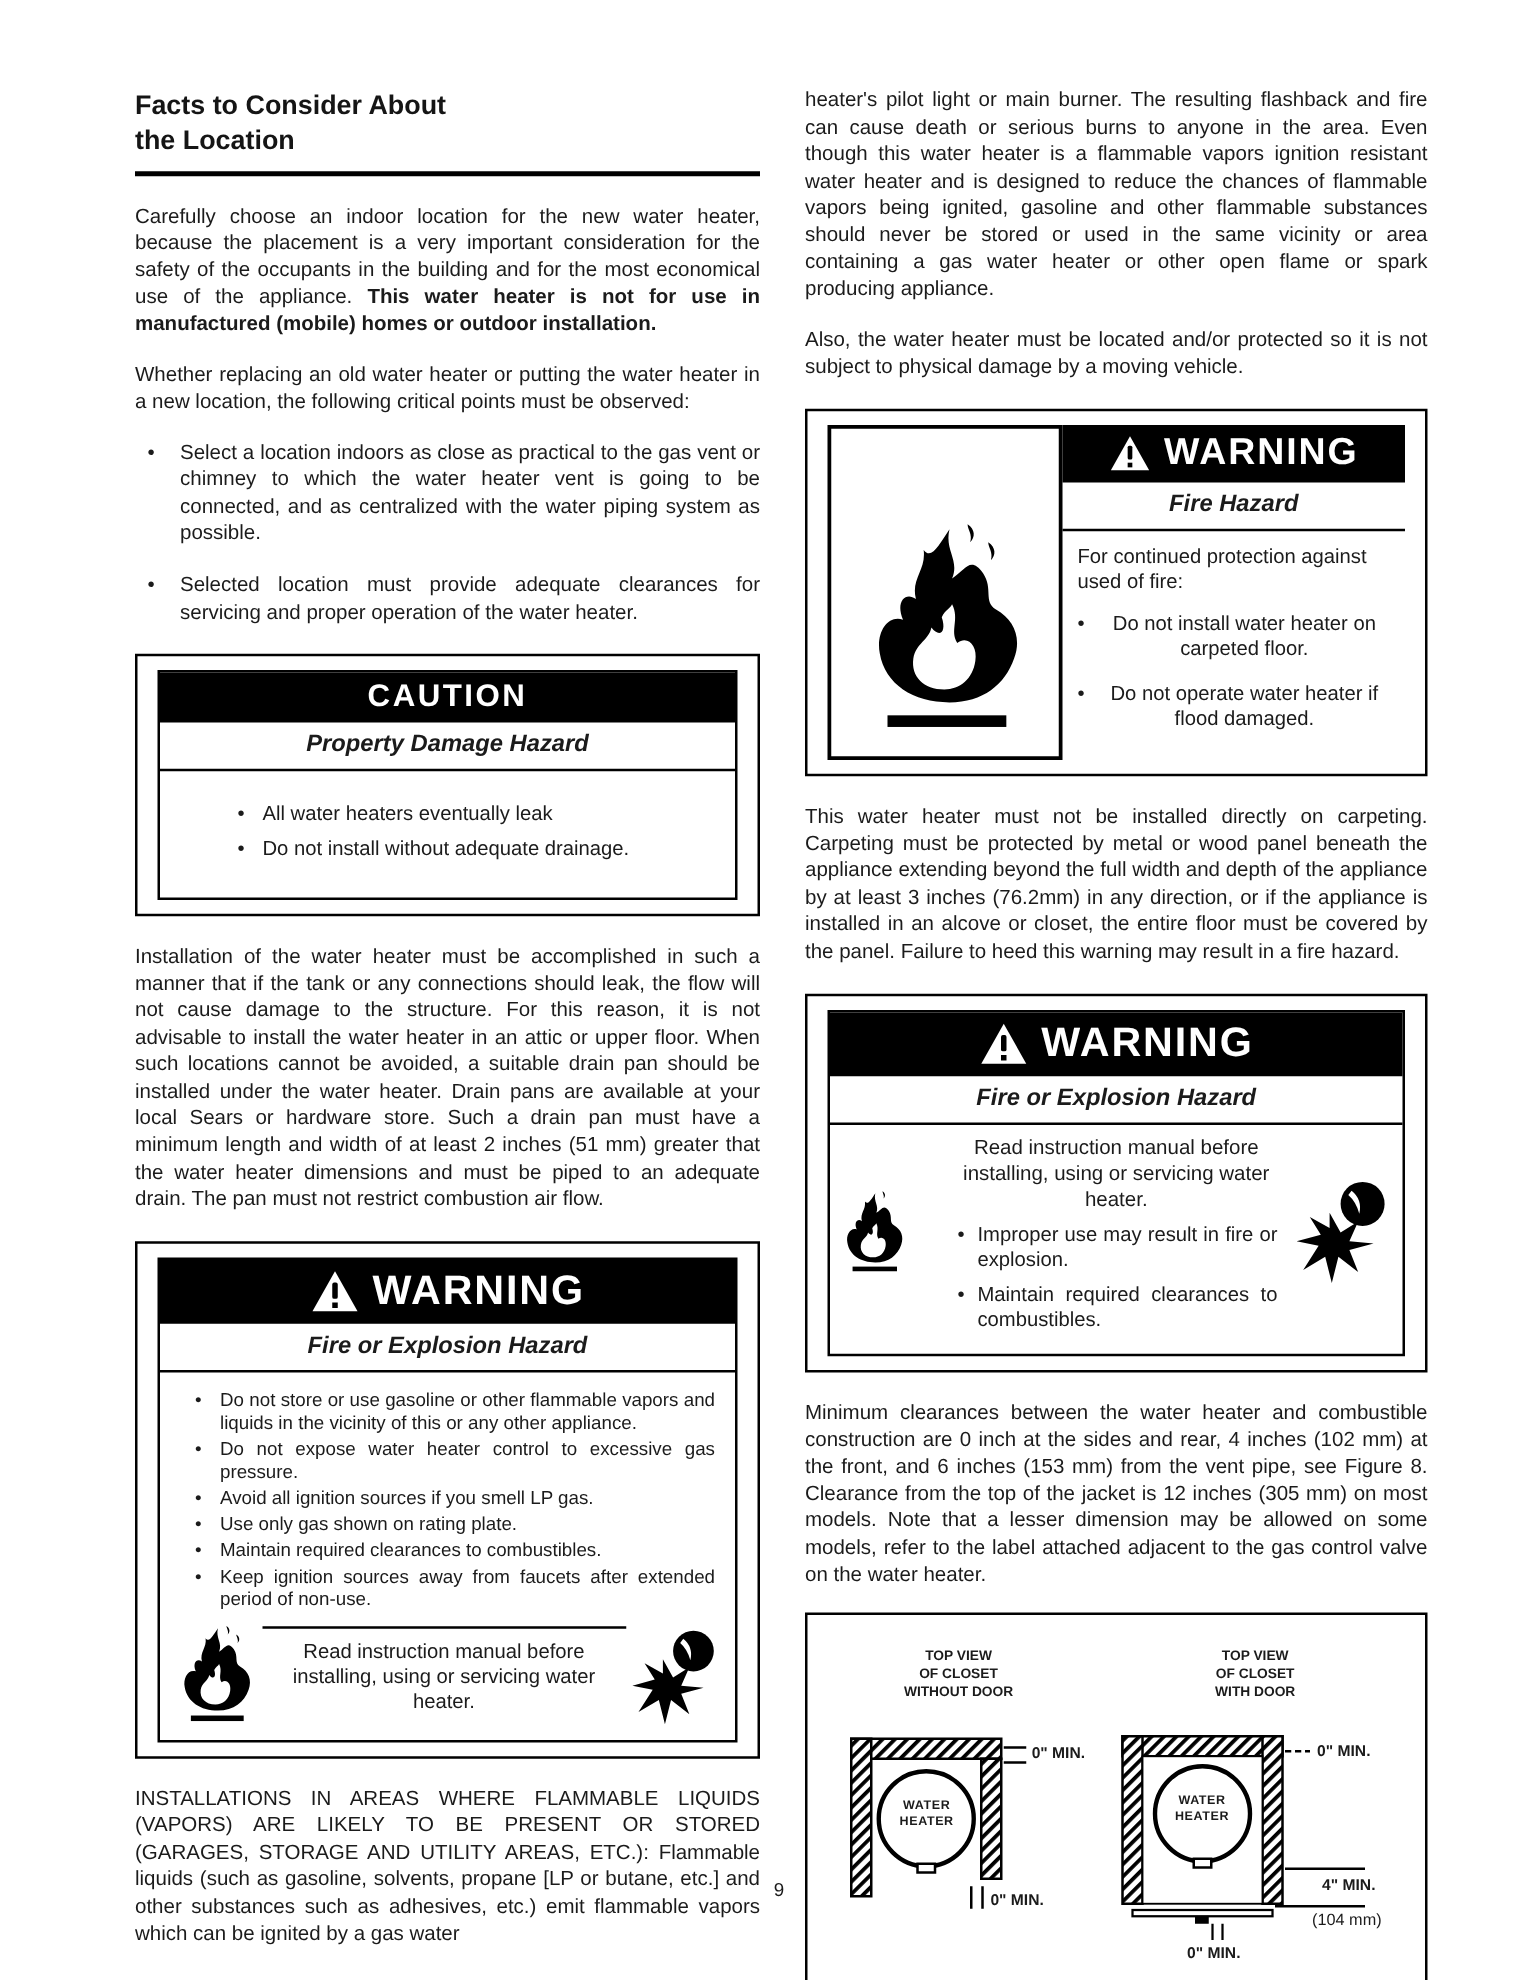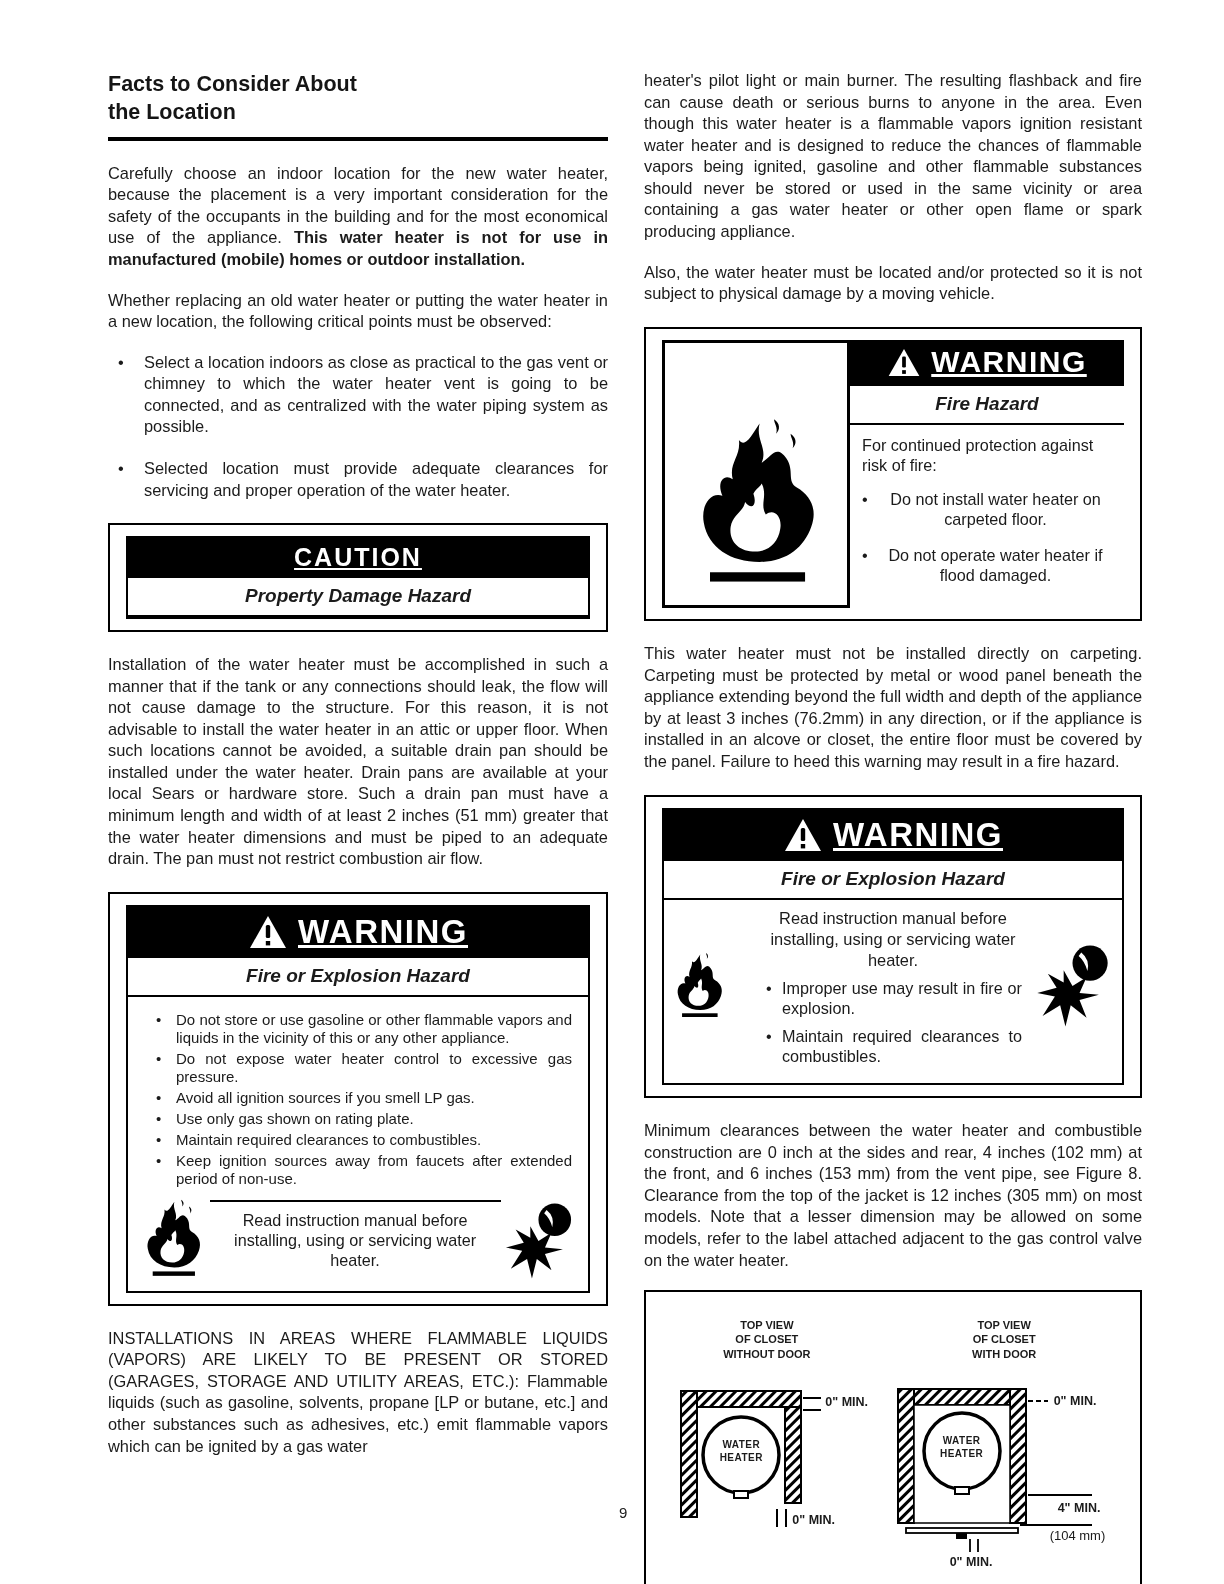--- a/index.html
+++ b/index.html
@@ -24,22 +24,22 @@
   ul.plain-bullets li {
     position:relative; padding-left:36px; font-size:16.4px; line-height:1.315;
     text-align:justify; margin-bottom:20px;
   }
   ul.plain-bullets li::before { content:"\2022"; position:absolute; left:10px; }
 
   
   .safety-outer { border:2px solid #000; padding:11px 16px; margin:22px 0; background:#fff; }
   .safety-inner { border:2px solid #000; }
   .black-bar {
-    background:#000; color:#fff; display:flex; align-items:center; justify-content:center;
-    gap:10px; padding:7px 0 8px;text-decoration:underline;
+    background:#000; color:#fff; display:flex; justify-content:center;
+    gap:10px; padding:7px 0 8px;
   }
   .black-bar .bar-word { font-weight:bold; font-size:33px; letter-spacing:1.5px; line-height:1; }
   .caution-bar-word { font-weight:bold; font-size:25px; letter-spacing:2px; line-height:1; color:#fff; }
   .subtitle-band {
     border-bottom:2px solid #000; text-align:center; font-weight:bold; font-size:19px;
     padding:7px 4px 8px;
     font-style:italic;
   }
   .caution-items { list-style:none; padding:16px 18px 20px 60px; }
   .caution-items li { position:relative; font-size:16.2px; padding-left:22px; margin:9px 0; }
@@ -115,20 +115,24 @@
           <li>Select a location indoors as close as practical to the gas vent or chimney to which the water heater vent is going to be connected, and as centralized with the water piping system as possible.</li>
           <li>Selected location must provide adequate clearances for servicing and proper operation of the water heater.</li>
         </ul>
 
       <div class="safety-outer">
         <div class="safety-inner">
           <div class="black-bar">
             <span class="caution-bar-word">CAUTION</span>
           </div>
           <div class="subtitle-band">Property Damage Hazard</div>
+          <ul class="caution-items">
+              <li>All water heaters eventually leak</li>
+              <li>Do not install without adequate drainage.</li>
+            </ul>
         </div>
       </div>
 
       <p class="body-text">Installation of the water heater must be accomplished in such a manner that if the tank or any connections should leak, the flow will not cause damage to the structure.  For this reason, it is not advisable to install the water heater in an attic or upper floor. When such locations cannot be avoided, a suitable drain pan should be installed under the water heater.  Drain pans are available at your local Sears or hardware store.  Such a drain pan must have a minimum length and width of at least 2 inches (51 mm) greater that the water heater dimensions and must be piped to an adequate drain.  The pan must not restrict combustion air flow.</p>
 
       <div class="safety-outer">
         <div class="safety-inner">
           <div class="black-bar">
             <svg width="40" height="36" viewBox="0 0 40 36">
               <polygon points="20,2 38,34 2,34" fill="#ffffff"></polygon>
@@ -186,21 +190,21 @@
             <div class="black-bar">
               <svg width="34" height="31" viewBox="0 0 40 36">
                 <polygon points="20,2 38,34 2,34" fill="#ffffff"></polygon>
                 <rect x="17.8" y="11" width="4.4" height="13" rx="1.5" fill="#000"></rect>
                 <rect x="17.8" y="27" width="4.4" height="4.4" fill="#000"></rect>
               </svg>
               <span class="bar-word">WARNING</span>
             </div>
             <div class="subtitle-band">Fire Hazard</div>
             <div class="fh-content">
-              <div class="fh-intro">For continued protection against risk of fire:</div>
+              <div class="fh-intro">For continued protection against used of fire:</div>
               <ul class="fh-items">
                   <li>Do not install water heater on carpeted floor.</li>
                   <li>Do not operate water heater if flood damaged.</li>
                 </ul>
             </div>
           </div>
         </div>
       </div>
 
       <p class="body-text">This water heater must not be installed directly on carpeting. Carpeting must be protected by metal or wood panel beneath the appliance extending beyond the full width and depth of the appliance by at least 3 inches (76.2mm) in any direction, or if the appliance is installed in an alcove or closet, the entire floor must be covered by the panel.  Failure to heed this warning may result in a fire hazard.</p>

